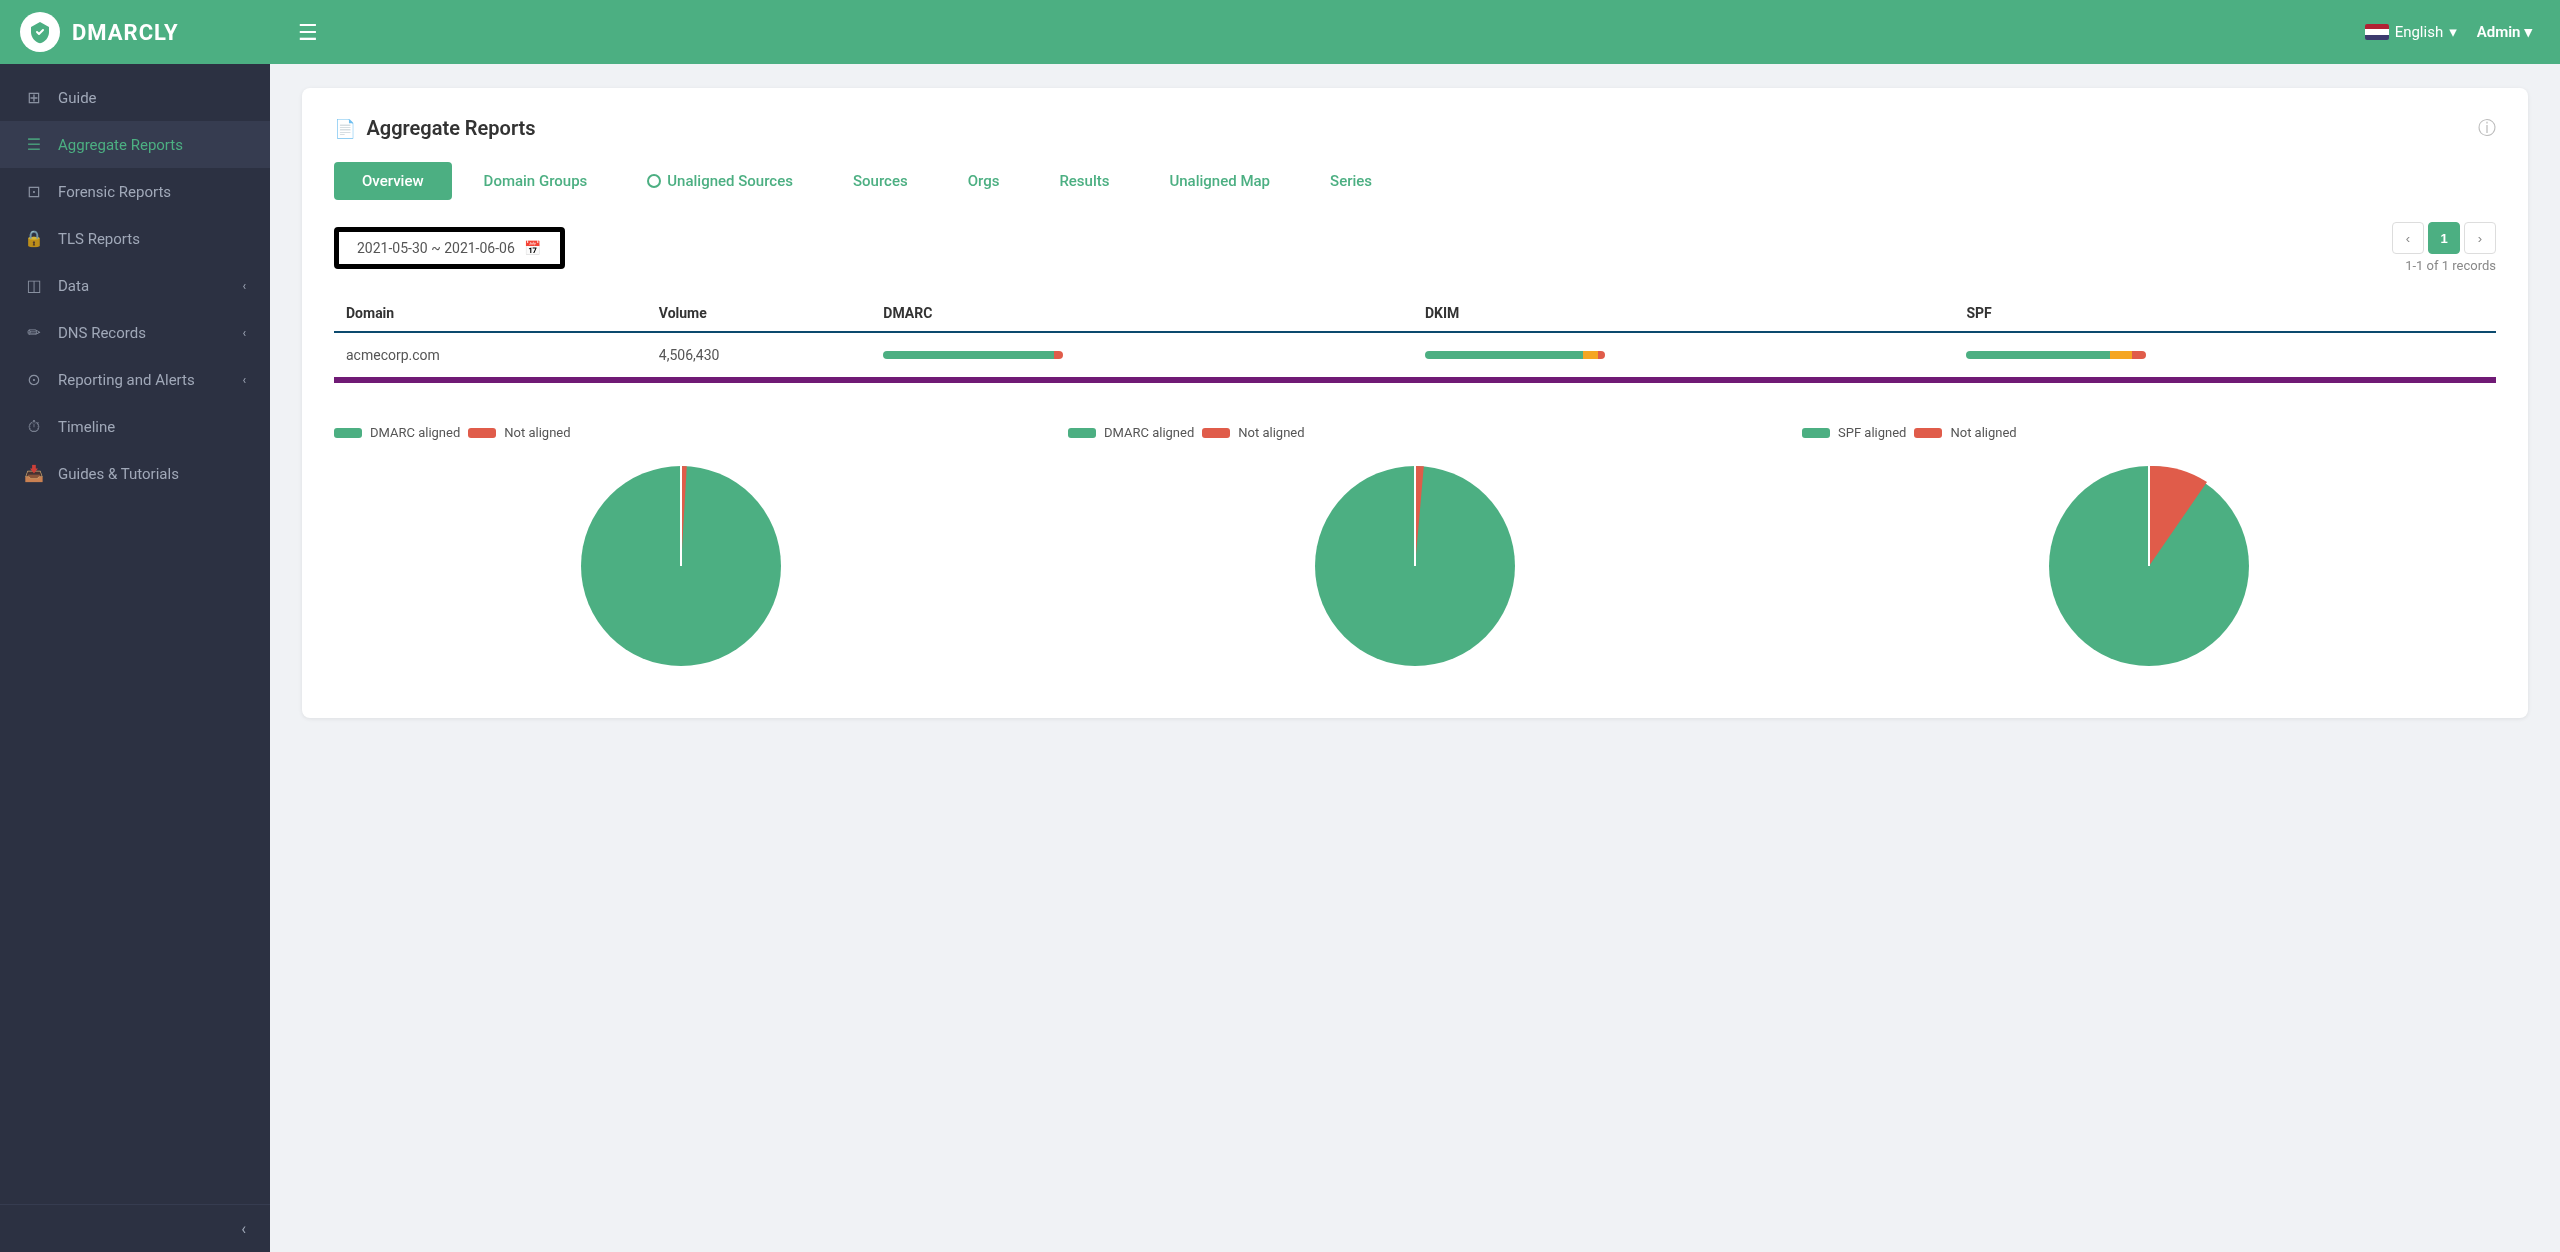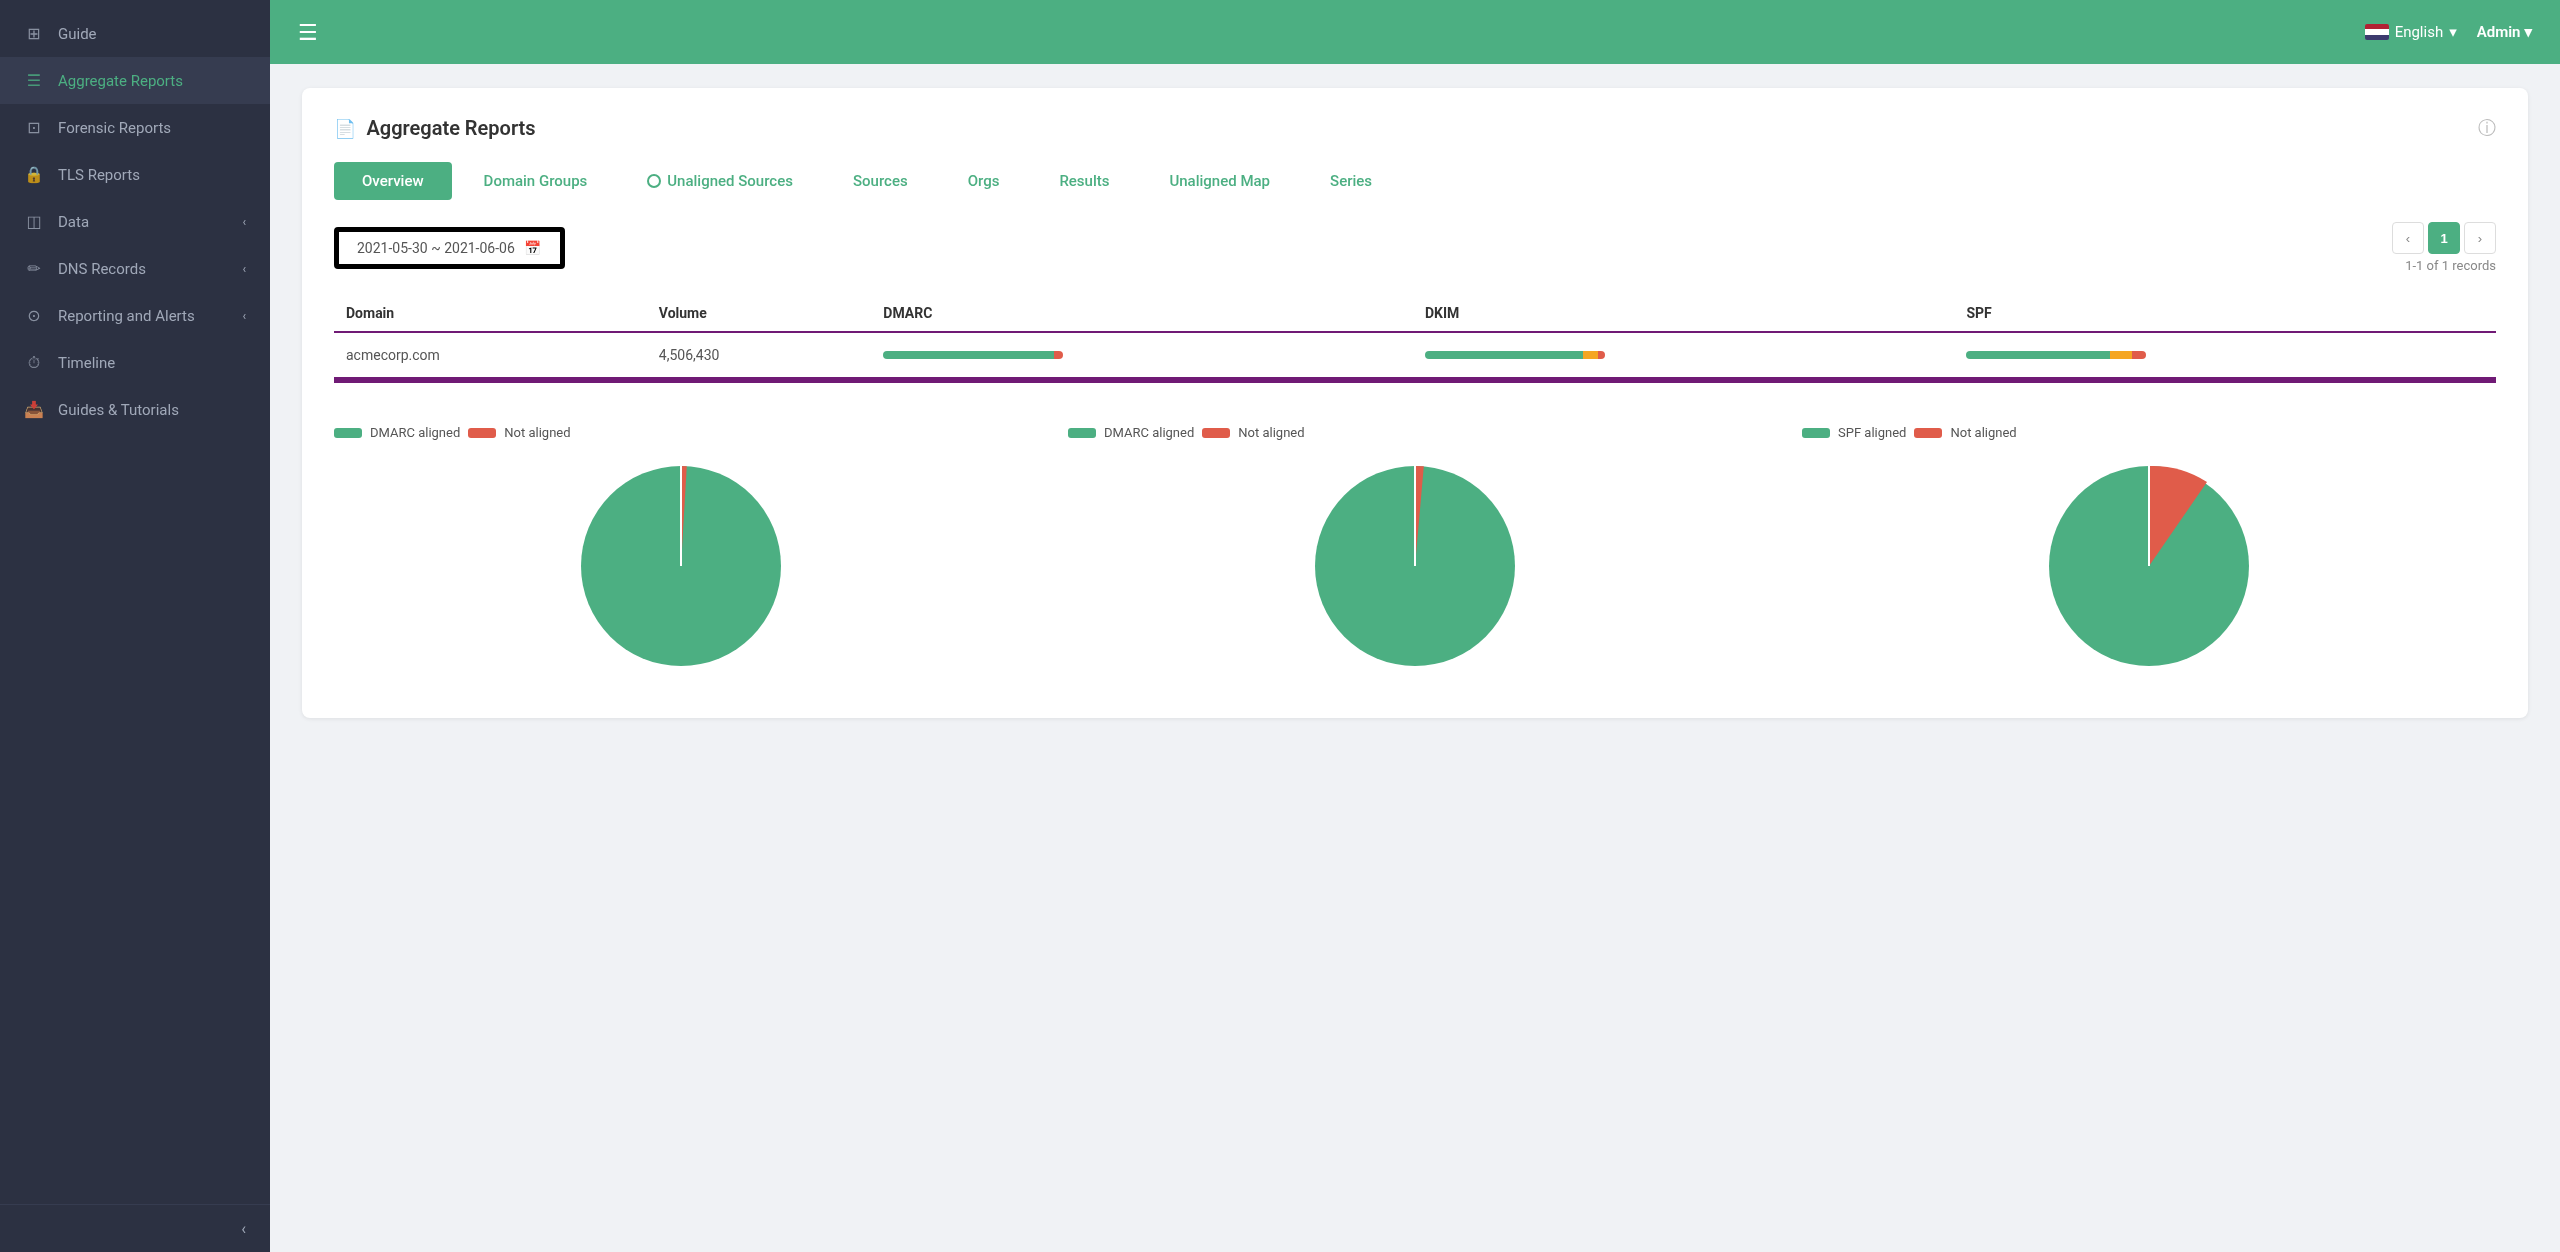--- a/index.html
+++ b/index.html
@@ -186,21 +186,21 @@
     .page-btn.active { background: #4caf82; color: #fff; border-color: #4caf82; font-weight: 600; }
 
     
     .data-table { width: 100%; border-collapse: collapse; margin-bottom: 32px; }
     .data-table th {
       text-align: left;
       font-size: 14px;
       font-weight: 700;
       color: #333;
       padding: 10px 12px;
-      border-bottom: 2px solid #701a75;
+      border-bottom: 2px solid #0c4a6e;
     }
     .data-table td {
       padding: 14px 12px;
       font-size: 14px;
       color: #555;
       border-bottom: 6px solid #701a75;
     }
     .progress-bar-container { display: flex; height: 8px; border-radius: 4px; overflow: hidden; width: 180px; }
     .progress-green { background: #4caf82; height: 100%; }
     .progress-yellow { background: #f5a623; height: 100%; }
@@ -221,20 +221,29 @@
     .legend-dot.green { background: #4caf82; }
     .legend-dot.red { background: #e05c4a; }
 
     
     .pie-wrapper { position: relative; }
   </style>
 </head>
 <body>
 
 <aside class="sidebar">
+  <div class="sidebar-logo">
+    <div class="logo-icon">
+      <svg viewBox="0 0 24 24" fill="none" xmlns="http://www.w3.org/2000/svg">
+        <path d="M12 2L3 7v5c0 5.25 3.75 10.15 9 11.35C17.25 22.15 21 17.25 21 12V7L12 2z" fill="#4caf82"></path>
+        <path d="M9 12l2 2 4-4" stroke="#fff" stroke-width="2" stroke-linecap="round" stroke-linejoin="round"></path>
+      </svg>
+    </div>
+    <span class="logo-text">DMARCLY</span>
+  </div>
   <nav class="sidebar-nav">
     <div class="nav-item">
       <span class="nav-icon">⊞</span>
       <span>Guide</span>
     </div>
     <div class="nav-item active">
       <span class="nav-icon">☰</span>
       <span>Aggregate Reports</span>
     </div>
     <div class="nav-item">

